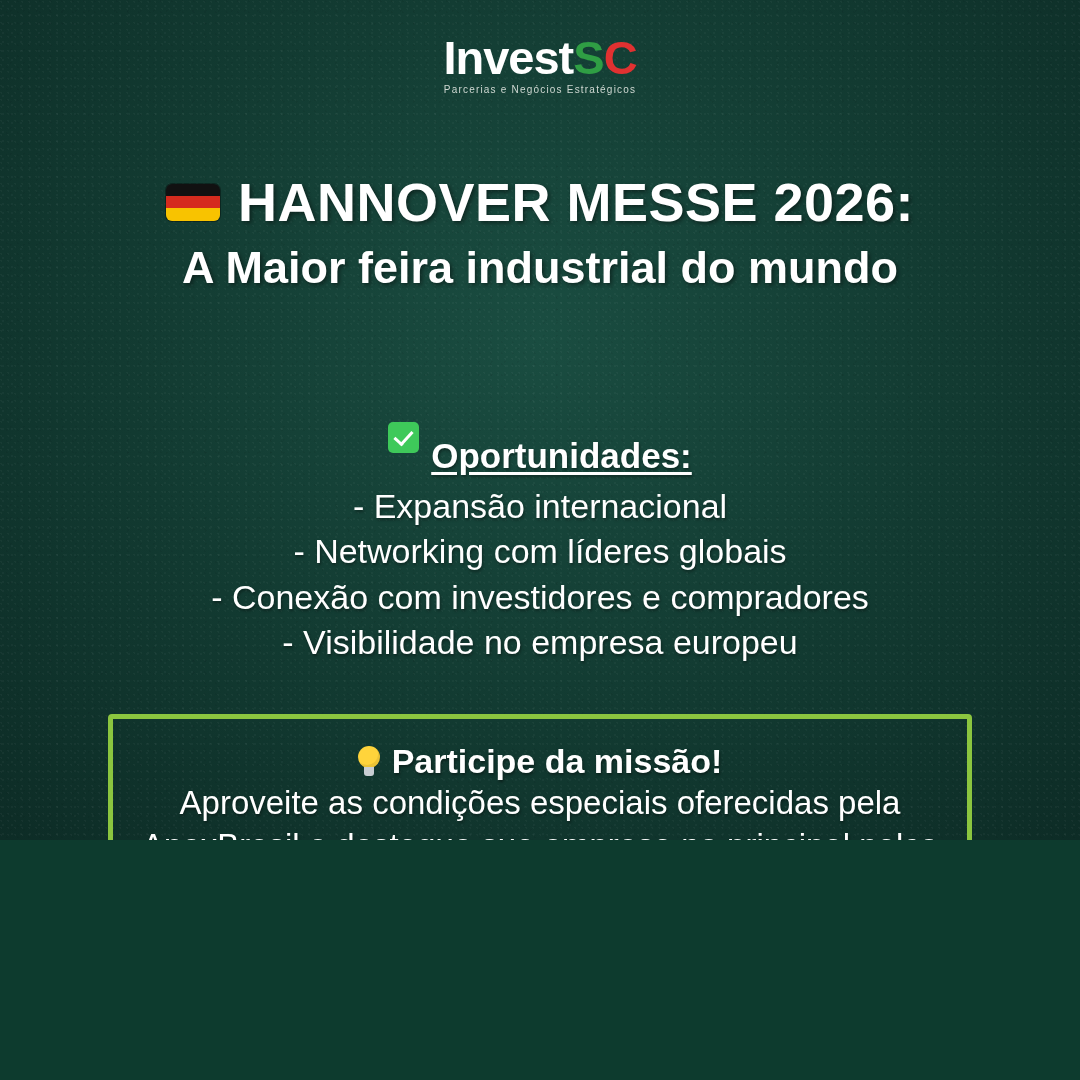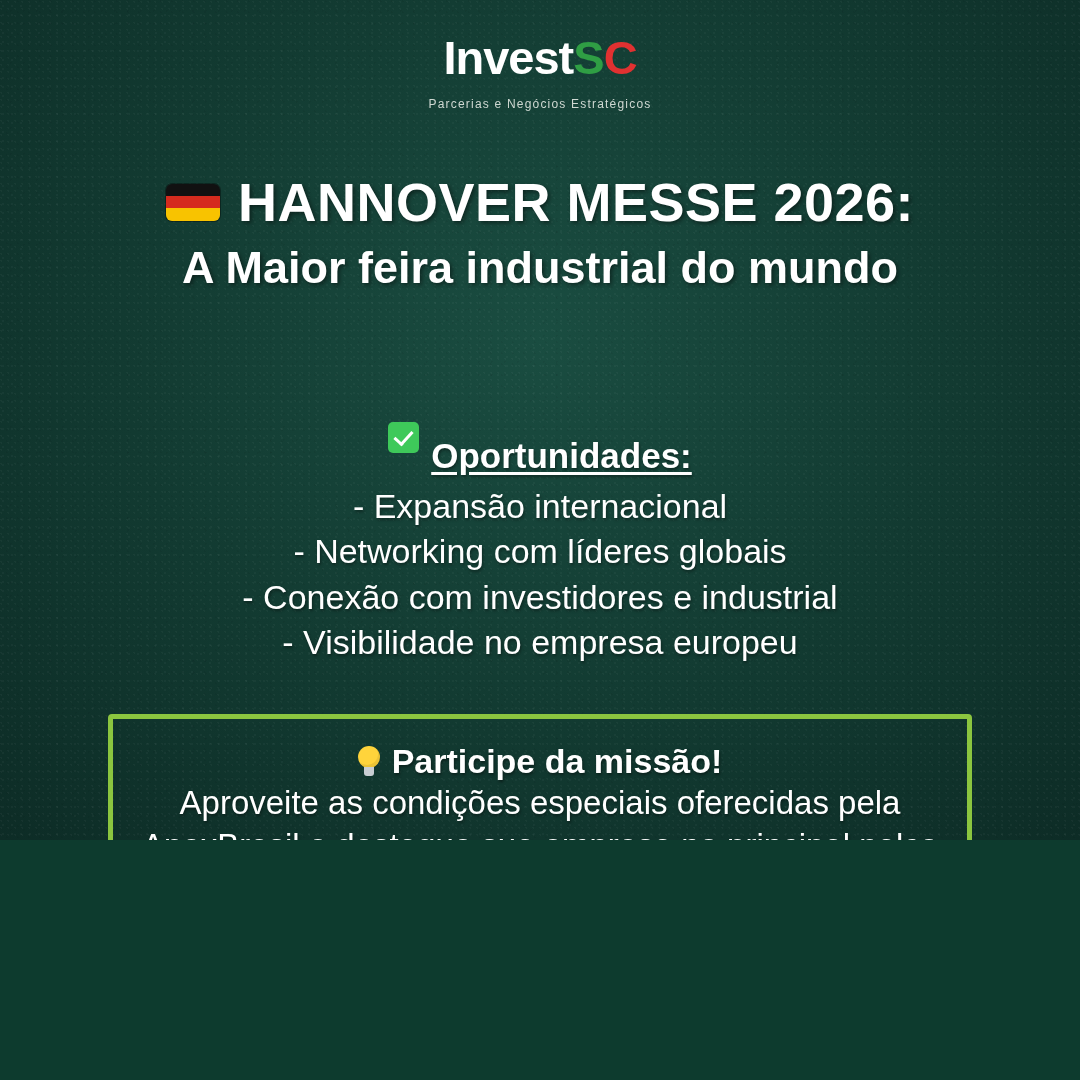--- a/index.html
+++ b/index.html
@@ -39,22 +39,22 @@
     font-size: 47px;
     font-weight: bold;
     letter-spacing: -1px;
     line-height: 1;
     white-space: nowrap;
   }
   .logo-invest { color: #ffffff; }
   .logo-s { color: #2f9e44; }
   .logo-c { color: #e03131; }
   .logo-tagline {
-    margin-top: 16px;
-    font-size: 12px;
+    margin-top: 3px;
+    font-size: 10px;
     letter-spacing: 1.2px;
     color: #cfd8d2;
     font-weight: normal;
   }
 
   
   .headline-block {
     position: absolute;
     top: 172px;
     left: 0;
@@ -222,21 +222,21 @@
   </div>
 
   <div class="opp-block">
     <div class="opp-title">
       <span class="check-icon"></span>
       <span class="label">Oportunidades:</span>
     </div>
     <ul class="opp-list">
       <li>- Expansão internacional</li>
       <li>- Networking com líderes globais</li>
-      <li>- Conexão com investidores e industrial</li>
+      <li>- Conexão com investidores e compradores</li>
       <li>- Visibilidade no empresa europeu</li>
     </ul>
   </div>
 
   <div class="cta-box">
     <div class="cta-title">
       <span class="bulb-icon">
         <span class="glass"></span>
           <span class="base"></span>
       </span>

